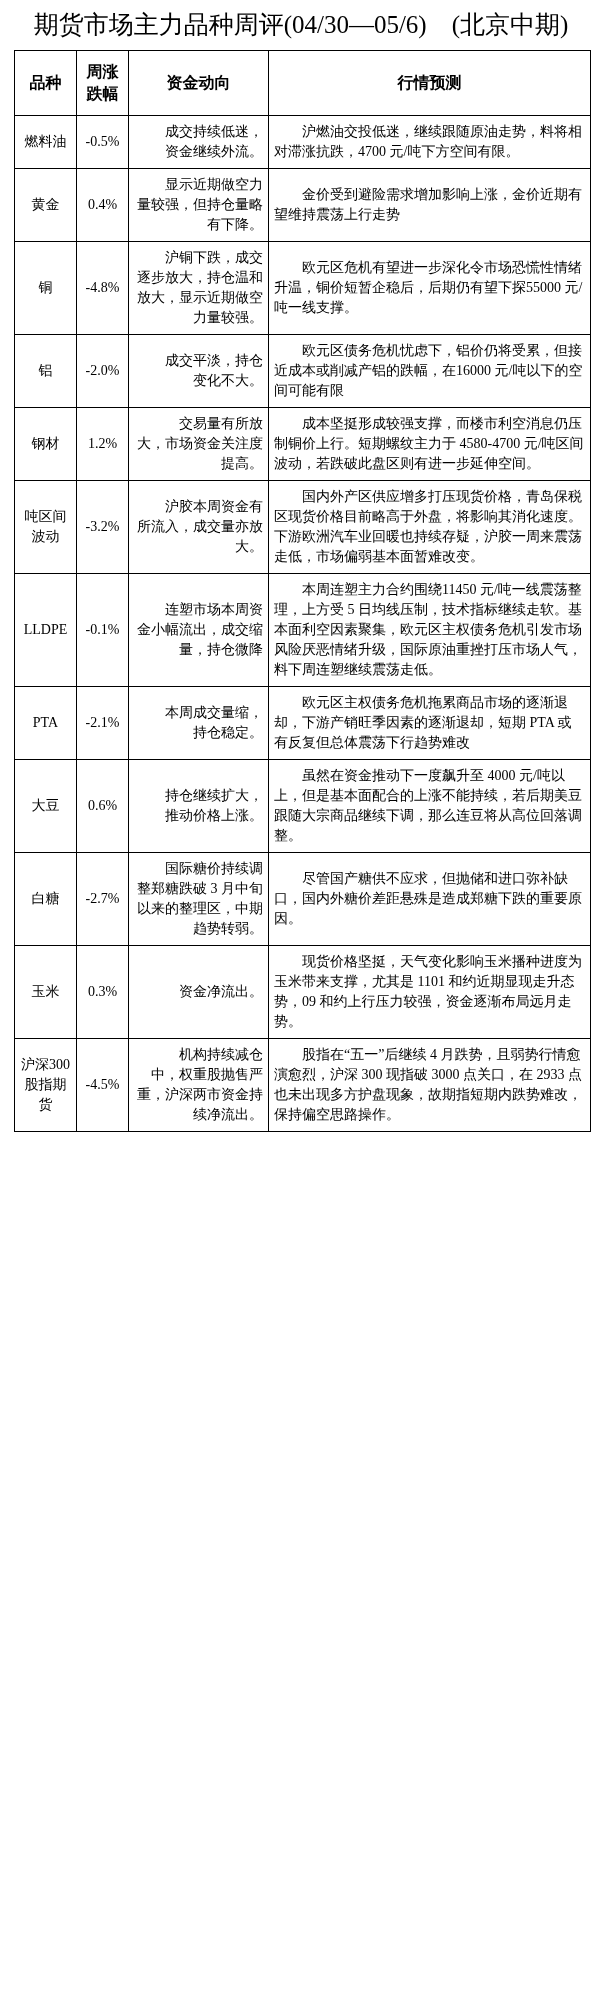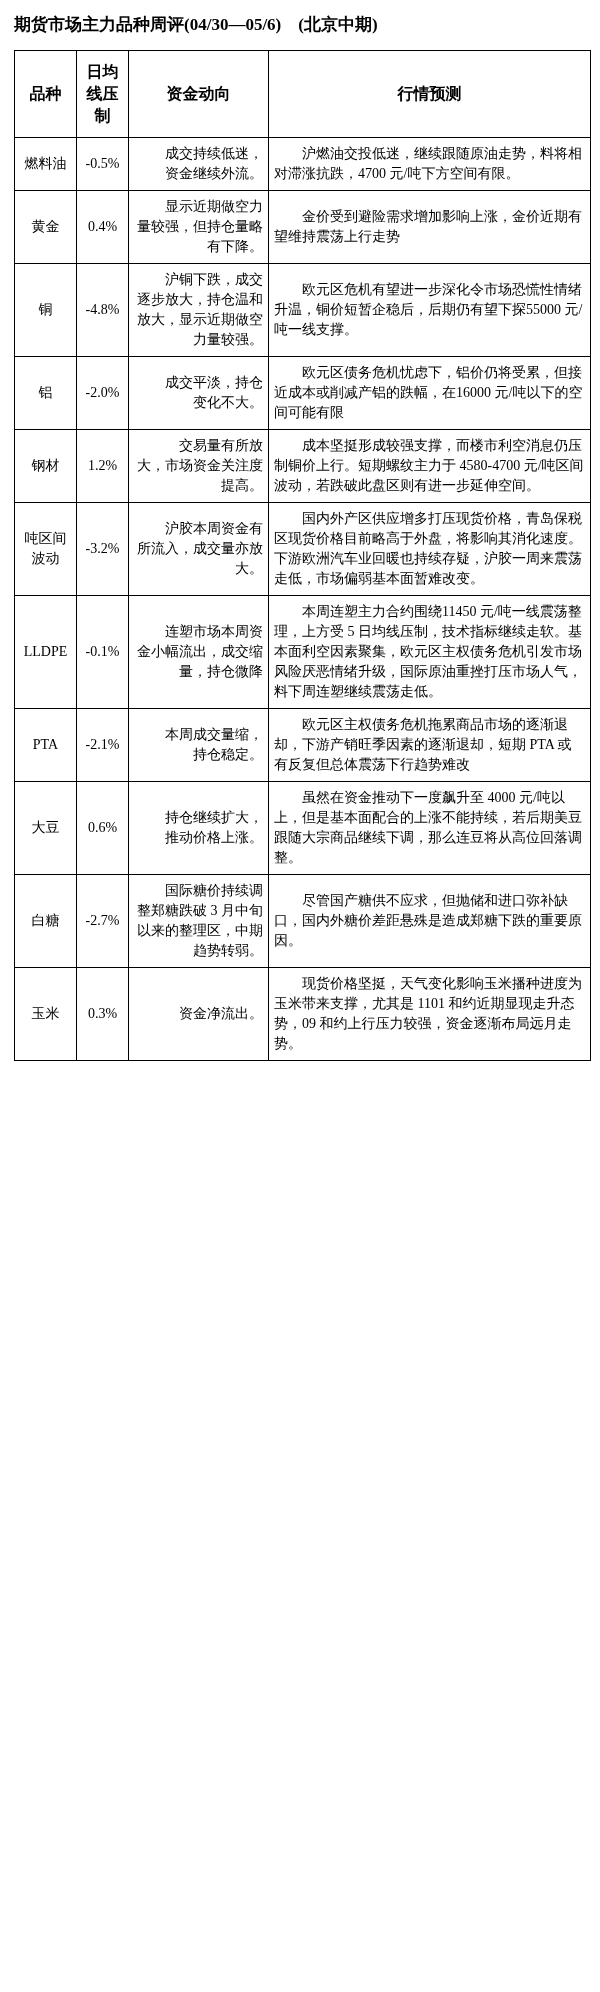--- a/index.html
+++ b/index.html
@@ -12,26 +12,27 @@
     font-family: "Liberation Serif", "DejaVu Serif", serif;
     color: #000000;
   }
   .page {
     width: 600px;
     box-sizing: border-box;
     padding: 10px 12px 18px 12px;
   }
   .doc-title {
     font-family: "Liberation Serif", "DejaVu Serif", serif;
-    font-weight: bold;
-    font-size: 17px;
+    font-weight: normal;
+    font-size: 25px;
     line-height: 26px;
     letter-spacing: 0px;
     margin: 2px 0 12px 2px;
     white-space: nowrap;
+    text-align: center;
   }
   table.report {
     border-collapse: collapse;
     width: 576px;
     table-layout: fixed;
     margin-left: 2px;
   }
   table.report th,
   table.report td {
     border: 1px solid #000000;
@@ -84,21 +85,21 @@
   <table class="report">
     <colgroup>
       <col class="c-name">
         <col class="c-chg">
         <col class="c-flow">
         <col class="c-fore">
     </colgroup>
     <thead>
       <tr>
         <th>品种</th>
-        <th>日均线压制</th>
+        <th>周涨跌幅</th>
         <th>资金动向</th>
         <th>行情预测</th>
       </tr>
     </thead>
     <tbody>
       <tr>
         <td class="name">燃料油</td>
         <td class="chg">-0.5%</td>
         <td class="flow">成交持续低迷，资金继续外流。</td>
         <td class="fore">沪燃油交投低迷，继续跟随原油走势，料将相对滞涨抗跌，4700 元/吨下方空间有限。</td>
@@ -156,16 +157,22 @@
         <td class="chg">-2.7%</td>
         <td class="flow">国际糖价持续调整郑糖跌破 3 月中旬以来的整理区，中期趋势转弱。</td>
         <td class="fore">尽管国产糖供不应求，但抛储和进口弥补缺口，国内外糖价差距悬殊是造成郑糖下跌的重要原因。</td>
       </tr>
       <tr>
         <td class="name">玉米</td>
         <td class="chg">0.3%</td>
         <td class="flow">资金净流出。</td>
         <td class="fore">现货价格坚挺，天气变化影响玉米播种进度为玉米带来支撑，尤其是 1101 和约近期显现走升态势，09 和约上行压力较强，资金逐渐布局远月走势。</td>
       </tr>
+      <tr>
+        <td class="name">沪深300 股指期货</td>
+        <td class="chg">-4.5%</td>
+        <td class="flow">机构持续减仓中，权重股抛售严重，沪深两市资金持续净流出。</td>
+        <td class="fore">股指在“五一”后继续 4 月跌势，且弱势行情愈演愈烈，沪深 300 现指破 3000 点关口，在 2933 点也未出现多方护盘现象，故期指短期内跌势难改，保持偏空思路操作。</td>
+      </tr>
     </tbody>
   </table>
 
 </div>
 
 </body></html>

